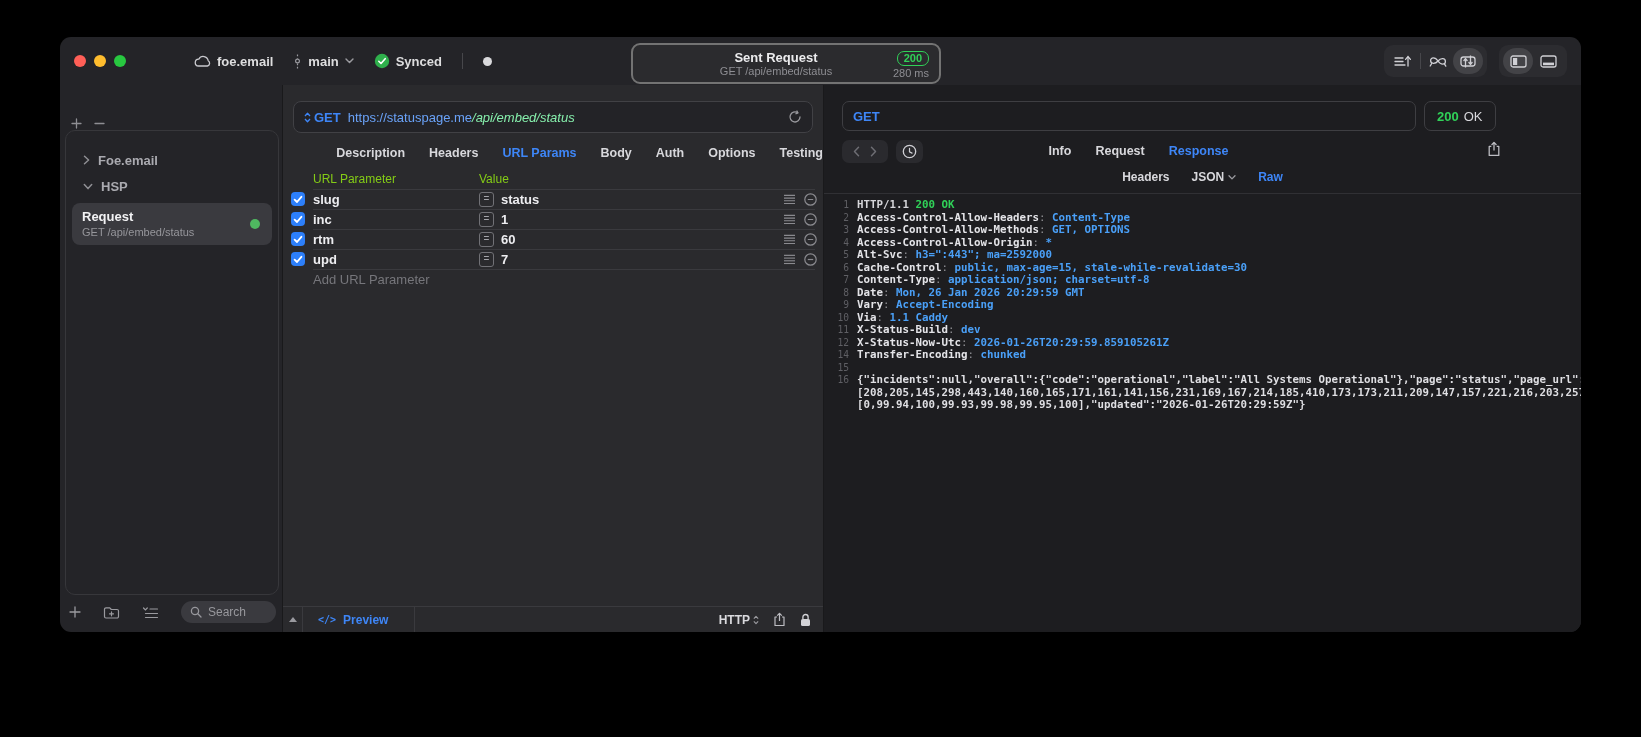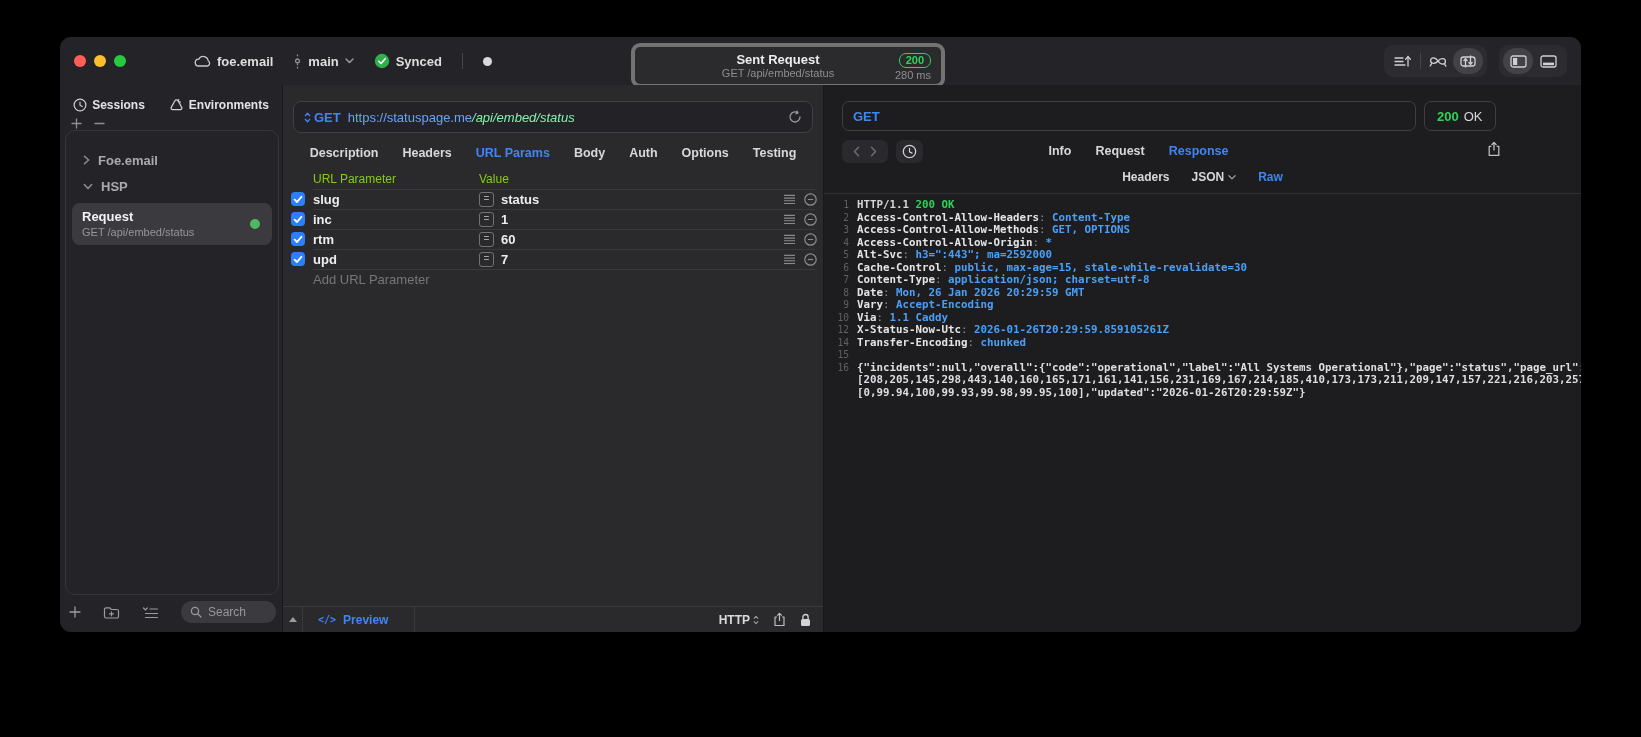--- a/index.html
+++ b/index.html
@@ -8,21 +8,21 @@
     border-radius:11px;overflow:hidden;box-shadow:0 25px 70px rgba(0,0,0,.65);}
   
   .titlebar{position:relative;height:48px;display:flex;align-items:center;padding:0 14px;}
   .tl{width:12px;height:12px;border-radius:50%;margin-right:8px;flex:none;}
   .tb-left{display:flex;align-items:center;margin-left:60px;gap:20px;color:#dededf;font-size:13px;font-weight:700;}
   .tb-item{display:flex;align-items:center;gap:6px;}
   .tb-item .ic{color:#c9c9ce;display:flex;}
   .tb-sep{width:1px;height:16px;background:#47474b;}
   .tb-dot{width:9px;height:9px;border-radius:50%;background:#d9d9dc;}
   .title-pill{position:absolute;left:571px;top:6px;width:306px;height:37px;background:#2b2b2e;
-    border:4px solid #737373;border-radius:9px;display:flex;align-items:center;}
+    border:2px solid #737373;border-radius:9px;display:flex;align-items:center;}
   .title-center{flex:1;text-align:center;padding-left:74px;}
   .title-main{font-size:13px;font-weight:700;color:#ececee;line-height:15px;}
   .title-sub{font-size:11px;color:#8e8e93;line-height:13px;}
   .title-right{width:84px;text-align:right;padding-right:10px;}
   .badge-200{display:inline-block;border:1.4px solid #30d158;color:#30d158;font-size:11px;font-weight:700;
     border-radius:7px;padding:0 6px;line-height:13px;}
   .title-ms{font-size:11px;color:#8e8e93;margin-top:1px;}
   .tb-right{position:absolute;right:14px;top:8px;display:flex;gap:12px;}
   .btn-group{background:#2c2c30;border-radius:9px;height:32px;display:flex;align-items:center;padding:0 4px;}
   .gbtn{width:30px;height:26px;border-radius:13px;display:flex;align-items:center;justify-content:center;color:#cfcfd4;}
@@ -50,21 +50,21 @@
   
   .request-pane{width:540px;flex:none;background:#2a2a2d;border-left:1px solid #19191b;border-right:1px solid #19191b;
     position:relative;display:flex;flex-direction:column;}
   .url-row{margin:16px 10px 0;}
   .url-input{height:30px;background:#232327;border:1px solid #414145;border-radius:8px;display:flex;align-items:center;
     padding:0 10px;gap:7px;font-size:13px;}
   .method{color:#3e86f7;font-weight:700;display:flex;align-items:center;gap:3px;}
   .url-host{color:#6aa2f8;}
   .url-path{color:#86efac;font-style:italic;}
   .refresh{margin-left:auto;color:#98989d;display:flex;}
-  .req-tabs{display:flex;justify-content:center;gap:24px;margin-top:13px;font-size:12.5px;font-weight:600;color:#d8d8dc;}
+  .req-tabs{display:flex;justify-content:flex-end;gap:24px;margin-top:13px;font-size:12.5px;font-weight:600;color:#d8d8dc;}
   .tab{cursor:default;}
   .tab.active{color:#3e86f7;}
   .param-table{margin-top:9px;font-size:13px;}
   .pt-head{display:grid;grid-template-columns:30px 166px 1fr;height:20px;align-items:center;color:#84cc16;font-size:12px;}
   .prow{display:grid;grid-template-columns:30px 166px 1fr;height:20px;align-items:center;position:relative;}
   .prow::before{content:'';position:absolute;left:30px;right:8px;top:0;height:1px;background:#3a3a3e;}
   .checkbox{width:14px;height:14px;border-radius:4px;background:#2d7ff9;display:flex;align-items:center;justify-content:center;margin-left:8px;}
   .pname{color:#ededf0;font-weight:600;}
   .pval-cell{display:flex;align-items:center;gap:7px;}
   .eqbox{width:13px;height:13px;border:1px solid #717176;border-radius:3px;color:#a4a4a9;font-size:10px;line-height:11px;text-align:center;flex:none;}
@@ -229,40 +229,20 @@
               </svg>
             </span>
           </span>
       </div>
     </div>
   </div>
 
   <div class="content">
 
     <aside class="sidebar">
-      <div class="sb-tabs">
-        <span class="sb-tab">
-          <span class="ic">
-              <svg width="14" height="14" viewBox="0 0 15 15">
-                <circle cx="7.5" cy="7.5" r="6.3" fill="none" stroke="currentColor" stroke-width="1.3"></circle>
-                <path d="M7.5 4.3 V7.8 L10 9.1" fill="none" stroke="currentColor" stroke-width="1.2" stroke-linecap="round"></path>
-              </svg>
-            </span>
-          <span>Sessions</span>
-        </span>
-        <span class="sb-tab">
-          <span class="ic">
-              <svg width="15" height="14" viewBox="0 0 16 15">
-                <path d="M6.3 3 L2.4 10 A1.6 1.6 0 0 0 3.8 12.4 L12.2 12.4 A1.6 1.6 0 0 0 13.6 10 L9.7 3 A1.95 1.95 0 0 0 6.3 3" fill="none" stroke="currentColor" stroke-width="1.3" stroke-linejoin="round"></path>
-                <path d="M10.6 1 L9.9 3.8 L12.7 4.5" fill="none" stroke="currentColor" stroke-width="1.1"></path>
-              </svg>
-            </span>
-          <span>Environments</span>
-        </span>
-      </div>
       <div class="sb-pm">
         <span>
             <svg width="11" height="11" viewBox="0 0 11 11">
               <path d="M5.5 1 V10 M1 5.5 H10" stroke="currentColor" stroke-width="1.3" stroke-linecap="round"></path>
             </svg>
           </span>
         <span>
             <svg width="11" height="11" viewBox="0 0 11 11">
               <path d="M1 5.5 H10" stroke="currentColor" stroke-width="1.3" stroke-linecap="round"></path>
             </svg>
@@ -650,20 +630,24 @@
           </div>
           <div class="cline">
             <span class="gut">9</span>
             <span class="ctext"><span class="hname">Vary</span><span class="hsep">: </span><span class="hval">Accept-Encoding</span></span>
           </div>
           <div class="cline">
             <span class="gut">10</span>
             <span class="ctext"><span class="hname">Via</span><span class="hsep">: </span><span class="hval">1.1 Caddy</span></span>
           </div>
           <div class="cline">
+            <span class="gut">11</span>
+            <span class="ctext"><span class="hname">X-Status-Build</span><span class="hsep">: </span><span class="hval">dev</span></span>
+          </div>
+          <div class="cline">
             <span class="gut">12</span>
             <span class="ctext"><span class="hname">X-Status-Now-Utc</span><span class="hsep">: </span><span class="hval">2026-01-26T20:29:59.859105261Z</span></span>
           </div>
           <div class="cline">
             <span class="gut">14</span>
             <span class="ctext"><span class="hname">Transfer-Encoding</span><span class="hsep">: </span><span class="hval">chunked</span></span>
           </div>
           <div class="cline">
             <span class="gut">15</span>
             <span class="ctext"></span>

